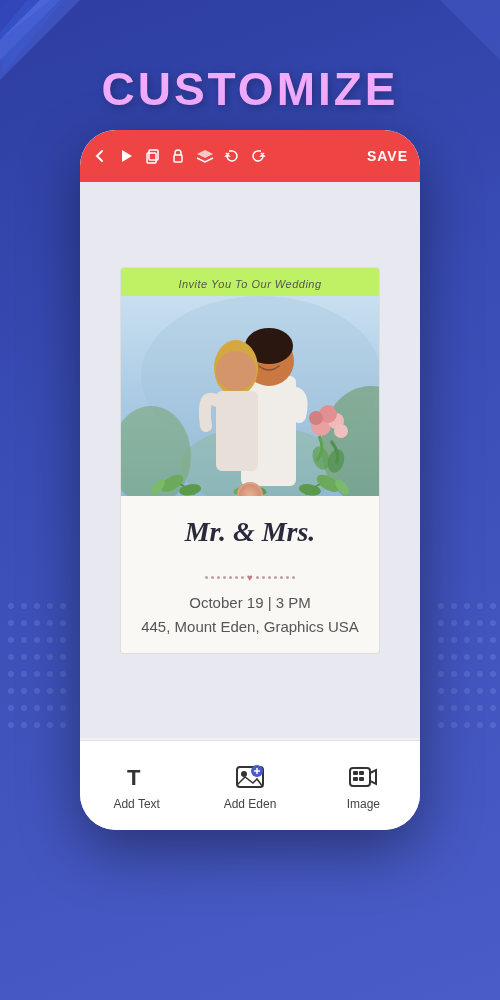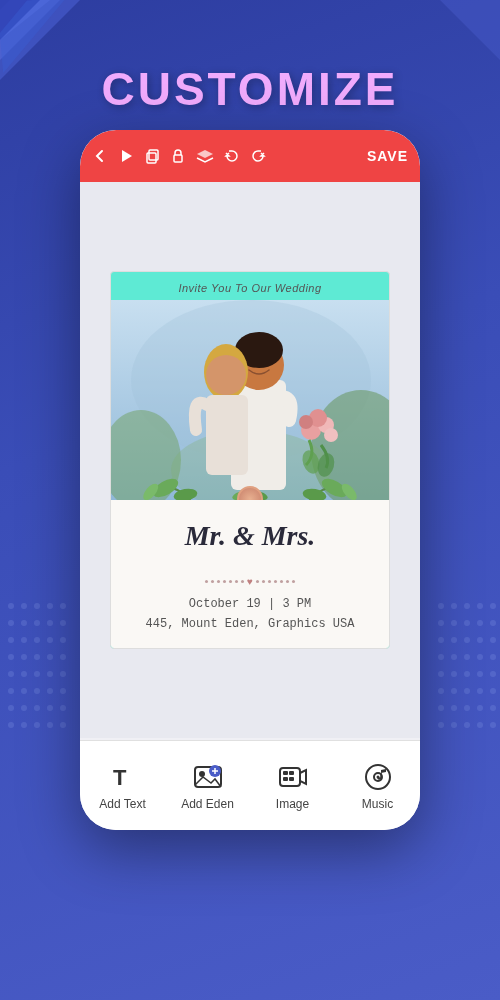--- a/index.html
+++ b/index.html
@@ -107,24 +107,24 @@
       flex: 1;
       display: flex;
       align-items: center;
       justify-content: center;
       padding: 16px;
       height: 556px;
     }
 
     
     .wedding-card {
-      background: #5eead4;
+      background: #bef264;
       border: 1.5px solid #ddd;
       border-radius: 4px;
-      width: 280px;
+      width: 260px;
       overflow: hidden;
       position: relative;
     }
 
     .card-top-text {
       text-align: center;
       font-size: 11px;
       color: #555;
       padding: 10px 8px 6px;
       font-style: italic;
@@ -182,24 +182,23 @@
       width: 3px; height: 3px;
       background: #c0a0a0;
       border-radius: 50%;
     }
     .card-heart {
       color: #c08080;
       font-size: 10px;
     }
 
     .card-date {
-      font-size: 12px;
+      font-size: 15px;
       color: #555;
       line-height: 1.6;
-      font-family: Liberation Mono, monospace;
     }
 
     
     .bottom-nav {
       background: #fff;
       height: 90px;
       display: flex;
       align-items: center;
       justify-content: space-around;
       border-top: 1px solid #e0e0e0;
@@ -541,30 +540,16 @@
           <path d="M22 10 L28 7 L28 21 L22 18 Z" stroke="#333" stroke-width="2" fill="none"></path>
           <rect x="5" y="8" width="5" height="4" rx="1" fill="#333"></rect>
           <rect x="11" y="8" width="5" height="4" rx="1" fill="#333"></rect>
           <rect x="5" y="14" width="5" height="4" rx="1" fill="#333"></rect>
           <rect x="11" y="14" width="5" height="4" rx="1" fill="#333"></rect>
         </svg>
       </div>
       <span class="nav-label">Image</span>
     </div>
 
-    <div class="nav-item">
-      <div class="nav-icon">
-        <svg width="28" height="28" viewBox="0 0 28 28">
-          <circle cx="14" cy="14" r="12" stroke="#333" stroke-width="2" fill="none"></circle>
-          <circle cx="14" cy="14" r="4" stroke="#333" stroke-width="2" fill="none"></circle>
-          <circle cx="14" cy="14" r="1.5" fill="#333"></circle>
-
-          <path d="M17 7 L22 6 L22 9 L17 10 Z" fill="#333"></path>
-          <line x1="17" y1="10" x2="17" y2="15" stroke="#333" stroke-width="1.5"></line>
-          <ellipse cx="15.5" cy="15.5" rx="2" ry="1.2" fill="#333"></ellipse>
-        </svg>
-      </div>
-      <span class="nav-label">Music</span>
-    </div>
 
 
   </div>
 </div>
 
 </body></html>

